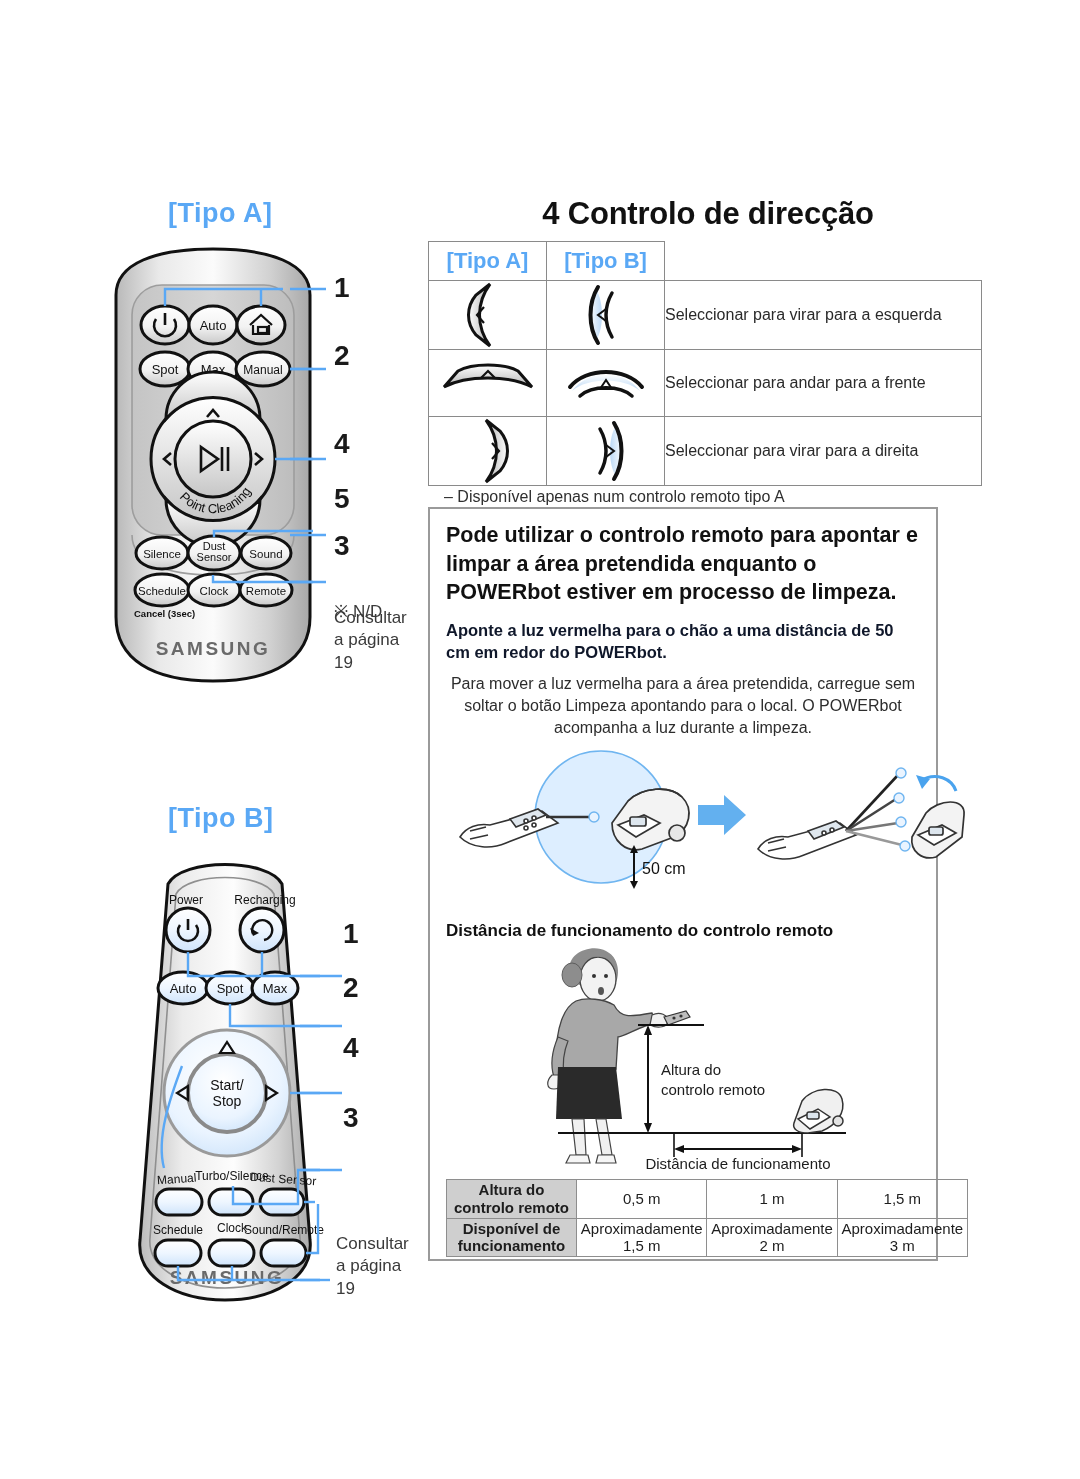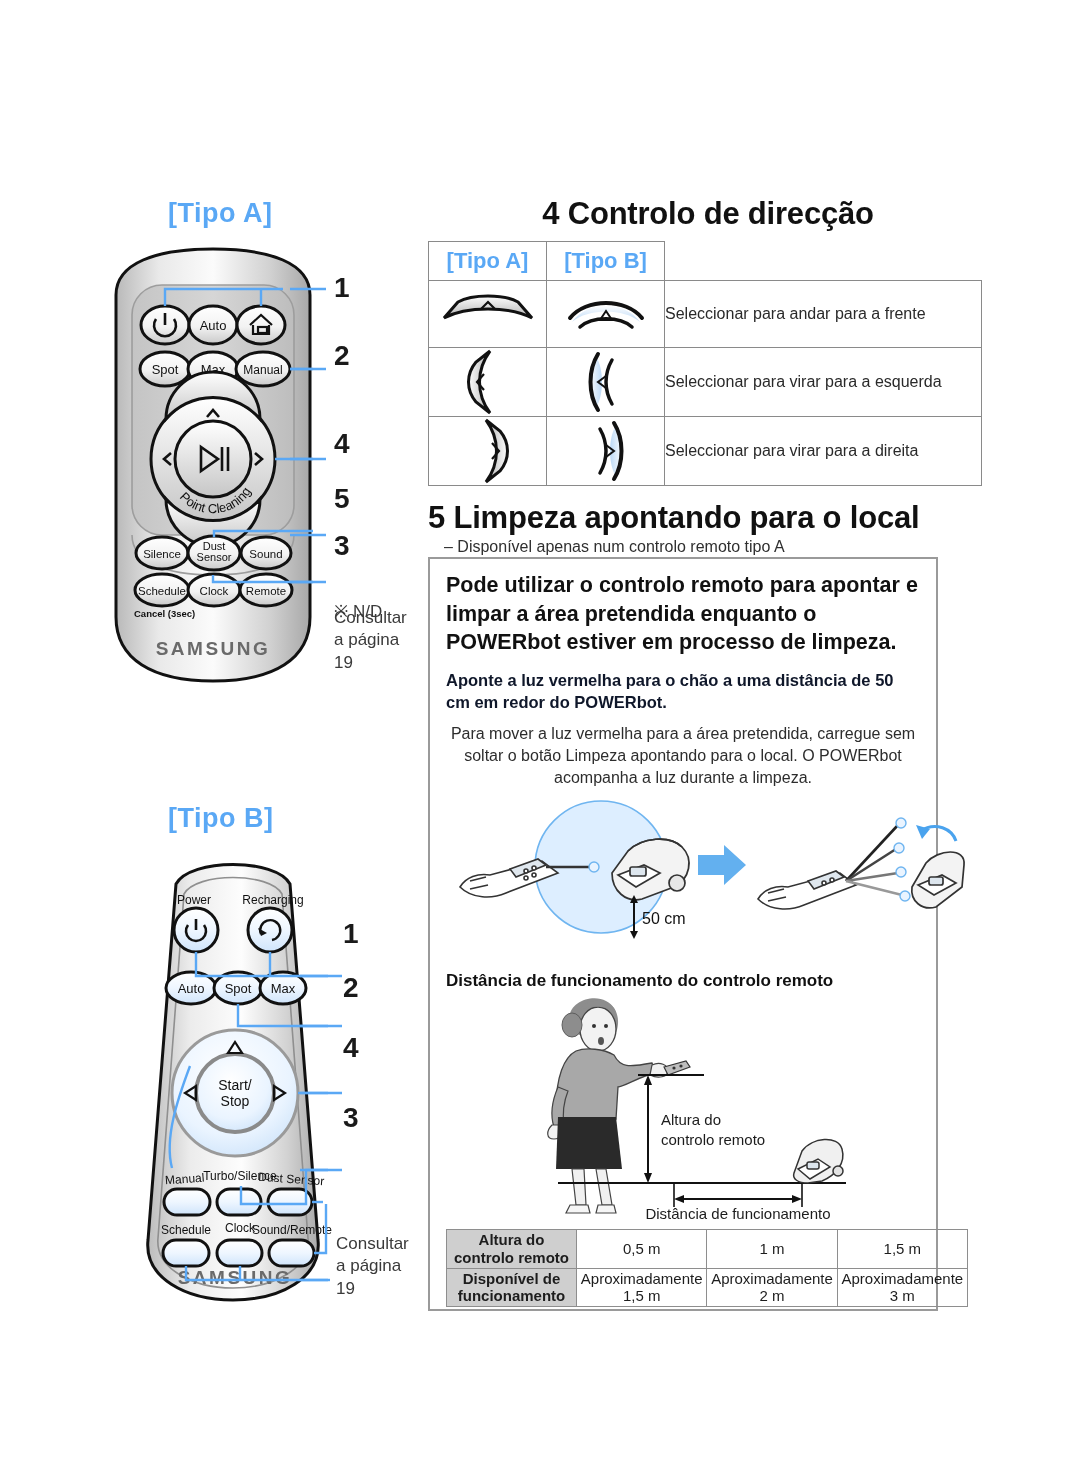--- a/index.html
+++ b/index.html
@@ -293,21 +293,21 @@
     <div class="callout-num" style="left:334px; top:340px;">2</div>
     <div class="callout-num" style="left:334px; top:428px;">4</div>
     <div class="callout-num" style="left:334px; top:483px;">5</div>
     <div class="callout-num" style="left:334px; top:530px;">3</div>
 
     <div class="callout-note" style="left:334px; top:601px;text-align:right;">※ N/D</div>
     <div class="callout-note" style="left:334px; top:607px; width:86px;">Consultar a página 19</div>
 
     <div class="type-label abs" style="left:168px; top:803px;">[Tipo B]</div>
 
-    <div class="remote-wrap" style="left:128px; top:848px;text-decoration:underline;">
+    <div class="remote-wrap" style="left:120px; top:848px;text-decoration:underline;">
       <svg class="remote-svg" width="210" height="460" viewBox="0 0 210 460" xmlns="http://www.w3.org/2000/svg">
         <defs>
           <linearGradient id="bodyB" x1="0" y1="0" x2="1" y2="0">
             <stop offset="0" stop-color="#bcbcbc"></stop>
             <stop offset="0.25" stop-color="#ececec"></stop>
             <stop offset="0.55" stop-color="#fdfdfd"></stop>
             <stop offset="0.82" stop-color="#d2d2d2"></stop>
             <stop offset="1" stop-color="#ababab"></stop>
           </linearGradient>
           <linearGradient id="btnB" x1="0" y1="0" x2="0" y2="1">
@@ -414,20 +414,50 @@
           <col>
         </colgroup>
       <thead>
         <tr>
           <th>[Tipo A]</th>
           <th>[Tipo B]</th>
           <th class="blank"></th>
         </tr>
       </thead>
       <tbody>
+
+        <tr>
+          <td class="icon-cell">
+            <svg class="dir-ico" width="56" height="68" viewBox="0 0 56 68">
+              <defs>
+                  <linearGradient id="gA2" x1="0" y1="0" x2="1" y2="0">
+                <stop offset="0" stop-color="#fefefe"></stop>
+                    <stop offset="1" stop-color="#b0b0b0"></stop>
+                  </linearGradient>
+                </defs>
+              <path d="M30 3 L16 14 C6 26 6 42 16 54 L30 65 C16 46 16 22 30 3 Z" fill="url(#gA2)" stroke="#111" stroke-width="3"></path>
+              <path d="M24 26 L17 34 L24 42" fill="none" stroke="#111" stroke-width="2.2"></path>
+            </svg>
+          </td>
+          <td class="icon-cell">
+            <svg class="dir-ico" width="56" height="68" viewBox="0 0 56 68">
+              <defs>
+                  <linearGradient id="gB2" x1="0" y1="0" x2="1" y2="0">
+                <stop offset="0" stop-color="#ffffff"></stop>
+                    <stop offset="1" stop-color="#bcd9f6"></stop>
+                  </linearGradient>
+                </defs>
+              <path d="M18 8 C9 24 9 44 18 60 C26 46 26 22 18 8 Z" fill="url(#gB2)"></path>
+              <path d="M20 6 C10 22 10 46 20 62" fill="none" stroke="#111" stroke-width="4" stroke-linecap="round"></path>
+              <path d="M34 12 C26 26 26 42 34 56" fill="none" stroke="#111" stroke-width="3.5" stroke-linecap="round"></path>
+              <path d="M28 28 L20 34 L28 40 Z" fill="none" stroke="#111" stroke-width="2"></path>
+            </svg>
+          </td>
+          <td class="desc-cell">Seleccionar para virar para a esquerda</td>
+        </tr>
 
         <tr>
           <td class="icon-cell">
             <svg class="dir-ico" width="100" height="44" viewBox="0 0 100 44">
               <defs>
                   <linearGradient id="gA1" x1="0" y1="0" x2="0" y2="1">
                 <stop offset="0" stop-color="#fefefe"></stop>
                     <stop offset="1" stop-color="#b4b4b4"></stop>
                   </linearGradient>
                 </defs>
@@ -443,50 +473,20 @@
                     <stop offset="1" stop-color="#bcd9f6"></stop>
                   </linearGradient>
                 </defs>
               <path d="M16 30 C32 8 68 8 84 30 C68 16 32 16 16 30 Z" fill="url(#gB1)"></path>
               <path d="M14 26 C30 6 70 6 86 26" fill="none" stroke="#111" stroke-width="4" stroke-linecap="round"></path>
               <path d="M24 35 C36 24 64 24 76 35" fill="none" stroke="#111" stroke-width="3.5" stroke-linecap="round"></path>
               <path d="M44 28 L50 19 L56 28 Z" fill="none" stroke="#111" stroke-width="2"></path>
             </svg>
           </td>
           <td class="desc-cell">Seleccionar para andar para a frente</td>
-        </tr>
-
-        <tr>
-          <td class="icon-cell">
-            <svg class="dir-ico" width="56" height="68" viewBox="0 0 56 68">
-              <defs>
-                  <linearGradient id="gA2" x1="0" y1="0" x2="1" y2="0">
-                <stop offset="0" stop-color="#fefefe"></stop>
-                    <stop offset="1" stop-color="#b0b0b0"></stop>
-                  </linearGradient>
-                </defs>
-              <path d="M30 3 L16 14 C6 26 6 42 16 54 L30 65 C16 46 16 22 30 3 Z" fill="url(#gA2)" stroke="#111" stroke-width="3"></path>
-              <path d="M24 26 L17 34 L24 42" fill="none" stroke="#111" stroke-width="2.2"></path>
-            </svg>
-          </td>
-          <td class="icon-cell">
-            <svg class="dir-ico" width="56" height="68" viewBox="0 0 56 68">
-              <defs>
-                  <linearGradient id="gB2" x1="0" y1="0" x2="1" y2="0">
-                <stop offset="0" stop-color="#ffffff"></stop>
-                    <stop offset="1" stop-color="#bcd9f6"></stop>
-                  </linearGradient>
-                </defs>
-              <path d="M18 8 C9 24 9 44 18 60 C26 46 26 22 18 8 Z" fill="url(#gB2)"></path>
-              <path d="M20 6 C10 22 10 46 20 62" fill="none" stroke="#111" stroke-width="4" stroke-linecap="round"></path>
-              <path d="M34 12 C26 26 26 42 34 56" fill="none" stroke="#111" stroke-width="3.5" stroke-linecap="round"></path>
-              <path d="M28 28 L20 34 L28 40 Z" fill="none" stroke="#111" stroke-width="2"></path>
-            </svg>
-          </td>
-          <td class="desc-cell">Seleccionar para virar para a esquerda</td>
         </tr>
 
         <tr>
           <td class="icon-cell">
             <svg class="dir-ico" width="56" height="68" viewBox="0 0 56 68">
               <defs>
                   <linearGradient id="gA3" x1="0" y1="0" x2="1" y2="0">
                 <stop offset="0" stop-color="#b0b0b0"></stop>
                     <stop offset="1" stop-color="#fefefe"></stop>
                   </linearGradient>
@@ -508,21 +508,20 @@
               <path d="M22 12 C30 26 30 42 22 56" fill="none" stroke="#111" stroke-width="3.5" stroke-linecap="round"></path>
               <path d="M28 28 L36 34 L28 40 Z" fill="none" stroke="#111" stroke-width="2"></path>
             </svg>
           </td>
           <td class="desc-cell">Seleccionar para virar para a direita</td>
         </tr>
       </tbody>
     </table>
 
 
-    <div class="sec-head" style="margin-top:14px;">5 Limpeza apontando para o local</div>
     <div class="sub-note">– Disponível apenas num controlo remoto tipo A</div>
 
     <div class="content-box">
       <p class="p-lead">Pode utilizar o controlo remoto para apontar e limpar a área pretendida enquanto o POWERbot estiver em processo de limpeza.</p>
       <p class="p-strong">Aponte a luz vermelha para o chão a uma distância de 50 cm em redor do POWERbot.</p>
       <p class="p-body">Para mover a luz vermelha para a área pretendida, carregue sem soltar o botão Limpeza apontando para o local. O POWERbot acompanha a luz durante a limpeza.</p>
 
       <div style="position:relative; height:168px; margin-top:6px;">
         <svg width="520" height="168" viewBox="0 0 520 168">
 

